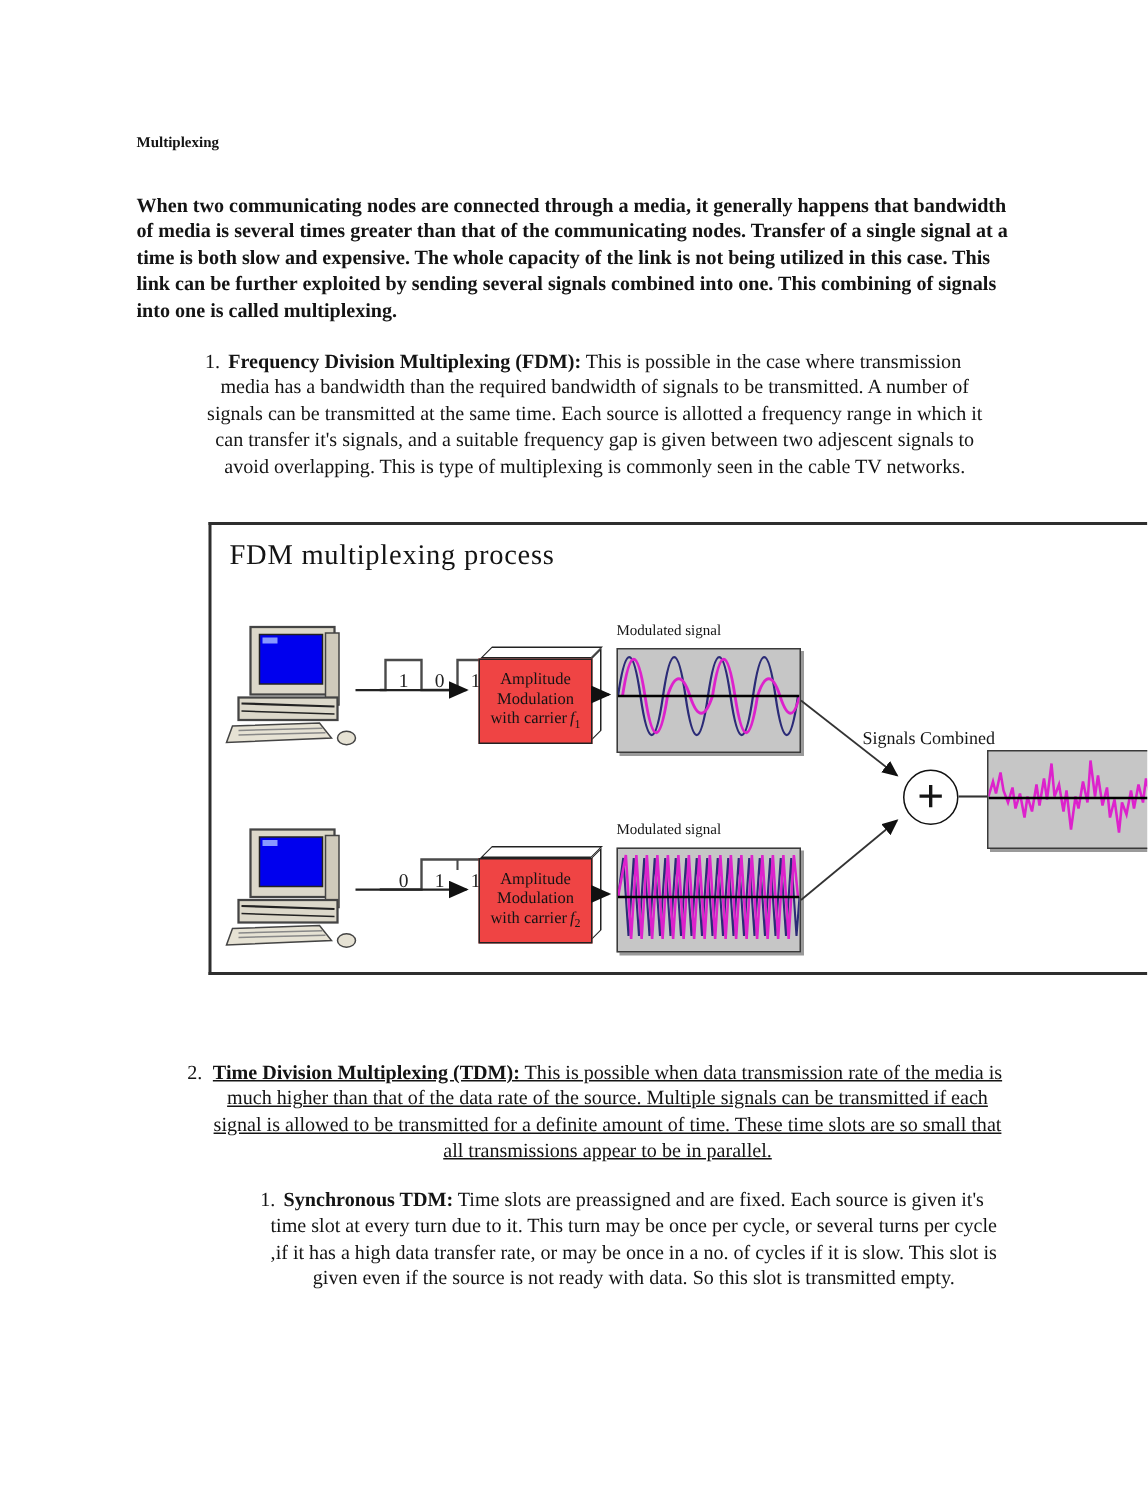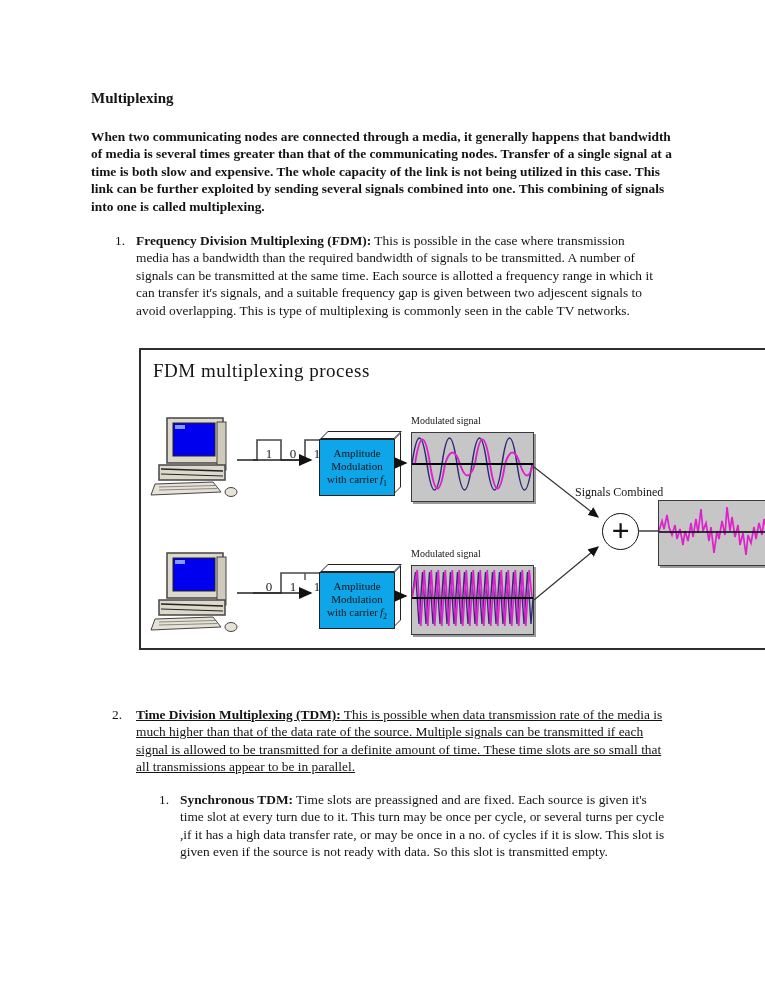--- a/index.html
+++ b/index.html
@@ -3,24 +3,24 @@
 <meta charset="utf-8">
 <style>
   * { margin:0; padding:0; box-sizing:border-box; }
   html,body { background:#ffffff; }
   .page {
     position:relative; width:765px; height:990px; margin:0 auto;
     background:#ffffff; overflow:hidden;
     font-family:"Liberation Serif", serif; color:#141414;
   }
   .abs { position:absolute; }
-  .doc-heading { left:91px; top:90px; font-size:15px; font-weight:bold; }
+  .doc-heading { left:91px; top:90px; font-size:10px; font-weight:bold; }
   .body-text { font-size:13.4px; line-height:17.4px; text-align:left; }
   .intro { left:91px; top:128px; width:586px;font-weight:bold; }
-  .list-item { padding-left:21px; text-indent:-21px; }
+  .list-item { padding-left:21px; text-indent:-21px;text-align:center; }
   .list-item .num { display:inline-block; width:21px; text-indent:0; }
   .li-fdm { left:115px; top:232px; width:542px; }
   .li-tdm { left:112px; top:706px; width:562px; padding-left:24px; text-indent:-24px;text-decoration:underline; }
   .li-tdm .num { width:24px; }
   .li-sync { left:159px; top:775px; width:506px;margin-top:16px; }
   .bold { font-weight:bold; }
 
   
   .frame {
     left:139px; top:348px; width:626px; height:302px;
@@ -43,21 +43,21 @@
     background:#fff; border:1px solid #222;
     transform:skewX(-45deg); transform-origin:0 100%;
   }
   .b3d-right {
     position:absolute; left:74px; top:9px; width:8px; height:55px;
     background:#fff; border:1px solid #222;
     transform:skewY(-45deg); transform-origin:0 0;
   }
   .b3d-front {
     position:absolute; left:0; top:8px; width:76px; height:57px;
-    background:#0ea5e9; border:1px solid #222;
+    background:#ef4444; border:1px solid #222;
     font-size:11px; line-height:13px; text-align:center; padding-top:7px;
   }
   .b3d-front i { margin-left:2px; }
   .b3d-front sub { font-size:8px; }
 
   .plus-circle {
     left:461px; top:163px; width:37px; height:37px;
     border:1.6px solid #111; border-radius:50%; background:#fff;
     text-align:center; font-size:32px; line-height:33px; font-weight:bold;
   }

